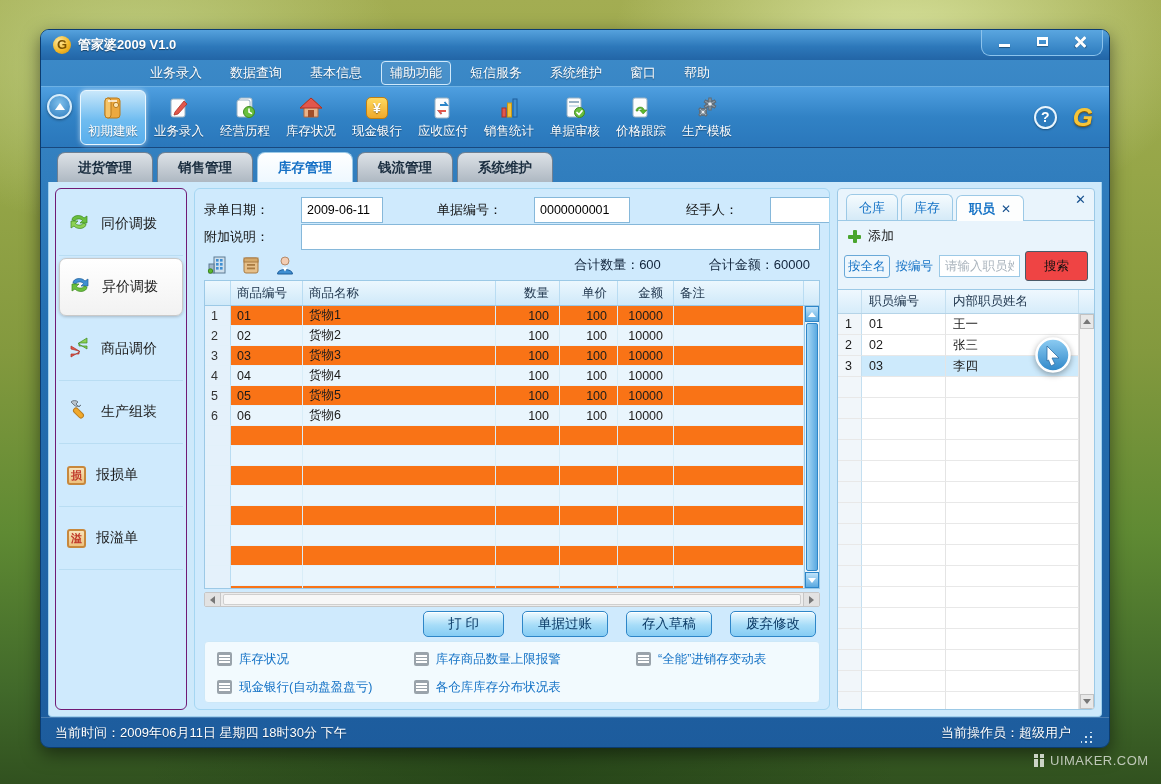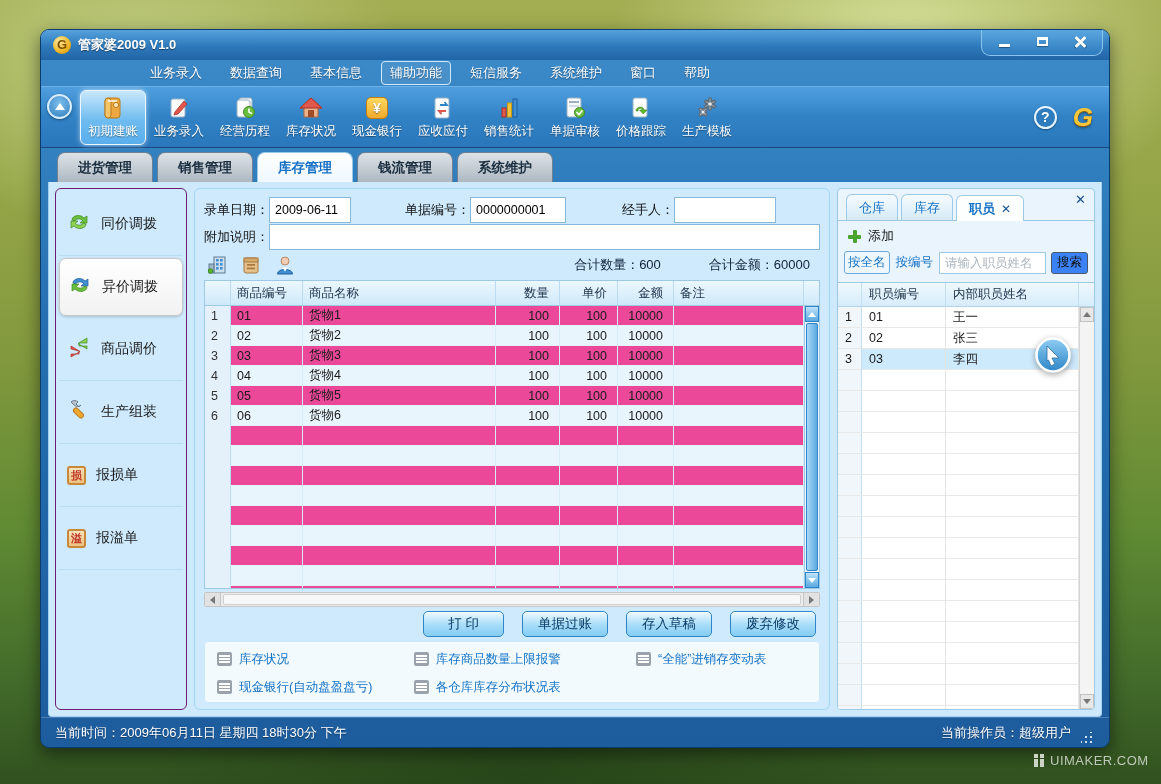--- a/index.html
+++ b/index.html
@@ -60,27 +60,27 @@
   .sidebar { flex:0 0 132px; background:#cfeafd; border:1px solid #701a75; border-radius:6px; display:flex; flex-direction:column; padding:4px 3px; overflow:hidden; }
   .sbitem { height:63px; flex:0 0 63px; display:flex; align-items:center; gap:10px; padding:0 8px; border-bottom:1px solid #b9ddf3; cursor:pointer; }
   .sbitem:nth-child(1){border-top:none;}
   .sbitem.active { background:linear-gradient(180deg,#ffffff,#f2f2f2); border:1px solid #c9c9c9; border-radius:7px; box-shadow:0 1px 3px rgba(0,0,0,.2); height:58px; flex-basis:58px; margin:2px 0; }
   .sblabel { font-size:14px; color:#1c1c1c; }
   .stamp { width:19px; height:19px; background:linear-gradient(180deg,#f7e3bb,#eec37f); border:2px solid #c8883c; border-radius:3px; color:#c0392b; font-size:11px; font-weight:bold; text-align:center; line-height:15px; }
   
   .center { flex:1; min-width:0; background:#cfeafd; border:1px solid #a5d6f2; border-radius:6px; display:flex; flex-direction:column; padding:7px 9px 6px; overflow:hidden; }
   .formrow { display:flex; align-items:center; height:27px; flex:0 0 27px; font-size:13px; color:#111; }
   .formrow label { white-space:nowrap; }
-  .formrow input { height:26px; border:1px solid #86b8da; background:#fff; font-size:12.5px; padding:0 5px; font-family:inherit; }
+  .formrow input { height:26px; border:1px solid #86b8da; background:#fff; font-size:12.5px; padding:0 5px; font-family:inherit;margin-left:32px; }
   .grp { display:flex; align-items:center; }
   .iconsrow { display:flex; align-items:center; height:30px; flex:0 0 30px; gap:12px; padding:0 2px; }
   .mini-ic { width:22px; height:22px; cursor:pointer; }
   .totals { margin-left:auto; display:flex; gap:48px; font-size:13px; color:#10233a; padding-right:8px; }
   
-  .tablebox { flex:1; min-height:0; border:1px solid #9cc9e6; background:#ec4899; display:flex; flex-direction:column; overflow:hidden; }
+  .tablebox { flex:1; min-height:0; border:1px solid #9cc9e6; background:#f97316; display:flex; flex-direction:column; overflow:hidden; }
   .thead { display:grid; grid-template-columns:26px 72px minmax(0,1fr) 64px 58px 56px 130px 15px; height:25px; flex:0 0 25px;
     background:linear-gradient(180deg,#ecf7fe,#cfe9f9); border-bottom:1px solid #9cc9e6; font-size:12.5px; color:#20364d; }
   .thead span { display:flex; align-items:center; padding:0 6px; border-right:1px solid #b9dcf2; }
   .thead .num-h { justify-content:flex-end; padding-right:10px; }
   .tbody-wrap { flex:1; min-height:0; display:flex; }
   .tbody { flex:1; min-width:0; overflow:hidden; }
   .trow { display:grid; grid-template-columns:26px 72px minmax(0,1fr) 64px 58px 56px 130px; height:20px; font-size:12.5px; color:#1a1a1a; cursor:pointer; }
   .trow:nth-child(even) { background:#e9f5fd; }
   .trow span { display:flex; align-items:center; padding:0 6px; border-right:1px solid #d9edf8; border-bottom:1px solid #e2f1fa; overflow:hidden; white-space:nowrap; }
   .trow .c-num { background:#e4f1fb; border-right:1px solid #b9dcf2; justify-content:flex-start; color:#333; }
@@ -116,21 +116,21 @@
   .rp-tabx { color:#17518f; font-weight:bold; font-size:12px; }
   .rp-addrow { flex:0 0 30px; display:flex; align-items:center; gap:7px; padding:0 10px; font-size:13px; color:#1a1a1a; }
   .plus-ic { width:13px; height:13px; position:relative; }
   .plus-ic:before { content:""; position:absolute; left:5px; top:0; width:4px; height:13px; background:#4aa52e; border-radius:1px; }
   .plus-ic:after { content:""; position:absolute; left:0; top:5px; width:13px; height:4px; background:#4aa52e; border-radius:1px; }
   .rp-search { flex:0 0 31px; display:flex; align-items:center; gap:5px; padding:0 6px 8px; font-size:12.5px; }
   .filter-a { color:#1673c6; border:1px solid #6aa9d8; border-radius:3px; padding:2px 3px; background:#eef7fd; cursor:pointer; white-space:nowrap; }
   .filter-b { color:#1673c6; padding:2px 1px; cursor:pointer; white-space:nowrap; }
   .rp-search input { flex:1; min-width:0; height:22px; border:1px solid #9cc9e6; padding:0 5px; font-size:12.5px; font-family:inherit; }
   .rp-search input::placeholder { color:#aab4bd; }
-  .srch-btn { height:22px; border:1px solid #4a5a68; border-radius:3px; background:#3b82f6; font-size:12.5px; color:#111; padding:0 5px; cursor:pointer; font-family:inherit; }
+  .srch-btn { height:30px; border:1px solid #4a5a68; border-radius:3px; background:#ef4444; font-size:12.5px; color:#111; padding:0 18px; cursor:pointer; font-family:inherit; }
   .rtablebox { flex:1; min-height:0; background:#fff; border-top:1px solid #9cc9e6; display:flex; flex-direction:column; }
   .rhead { display:grid; grid-template-columns:24px 84px minmax(0,1fr) 15px; height:24px; flex:0 0 24px; background:linear-gradient(180deg,#eff8fe,#d6ecfa); border-bottom:1px solid #b5d4e8; font-size:12.5px; color:#20364d; }
   .rhead span { display:flex; align-items:center; padding:0 7px; border-right:1px solid #c4dff0; }
   .rbody-wrap { flex:1; min-height:0; display:flex; }
   .rbody { flex:1; min-width:0; overflow:hidden; }
   .rrow { display:grid; grid-template-columns:24px 84px minmax(0,1fr); height:21px; font-size:12.5px; color:#1a1a1a; cursor:pointer; }
   .rrow span { display:flex; align-items:center; padding:0 7px; border-right:1px solid #e4e4e4; border-bottom:1px solid #e8e8e8; white-space:nowrap; overflow:hidden; }
   .rrow .r-num { background:#f1f6fa; border-right:1px solid #c4dff0; }
   .rrow.selected { background:#cdeafc; }
   .gscroll { flex:0 0 15px; border-left:1px solid #d5d5d5; background:#f4f4f4; display:flex; flex-direction:column; justify-content:space-between; }

